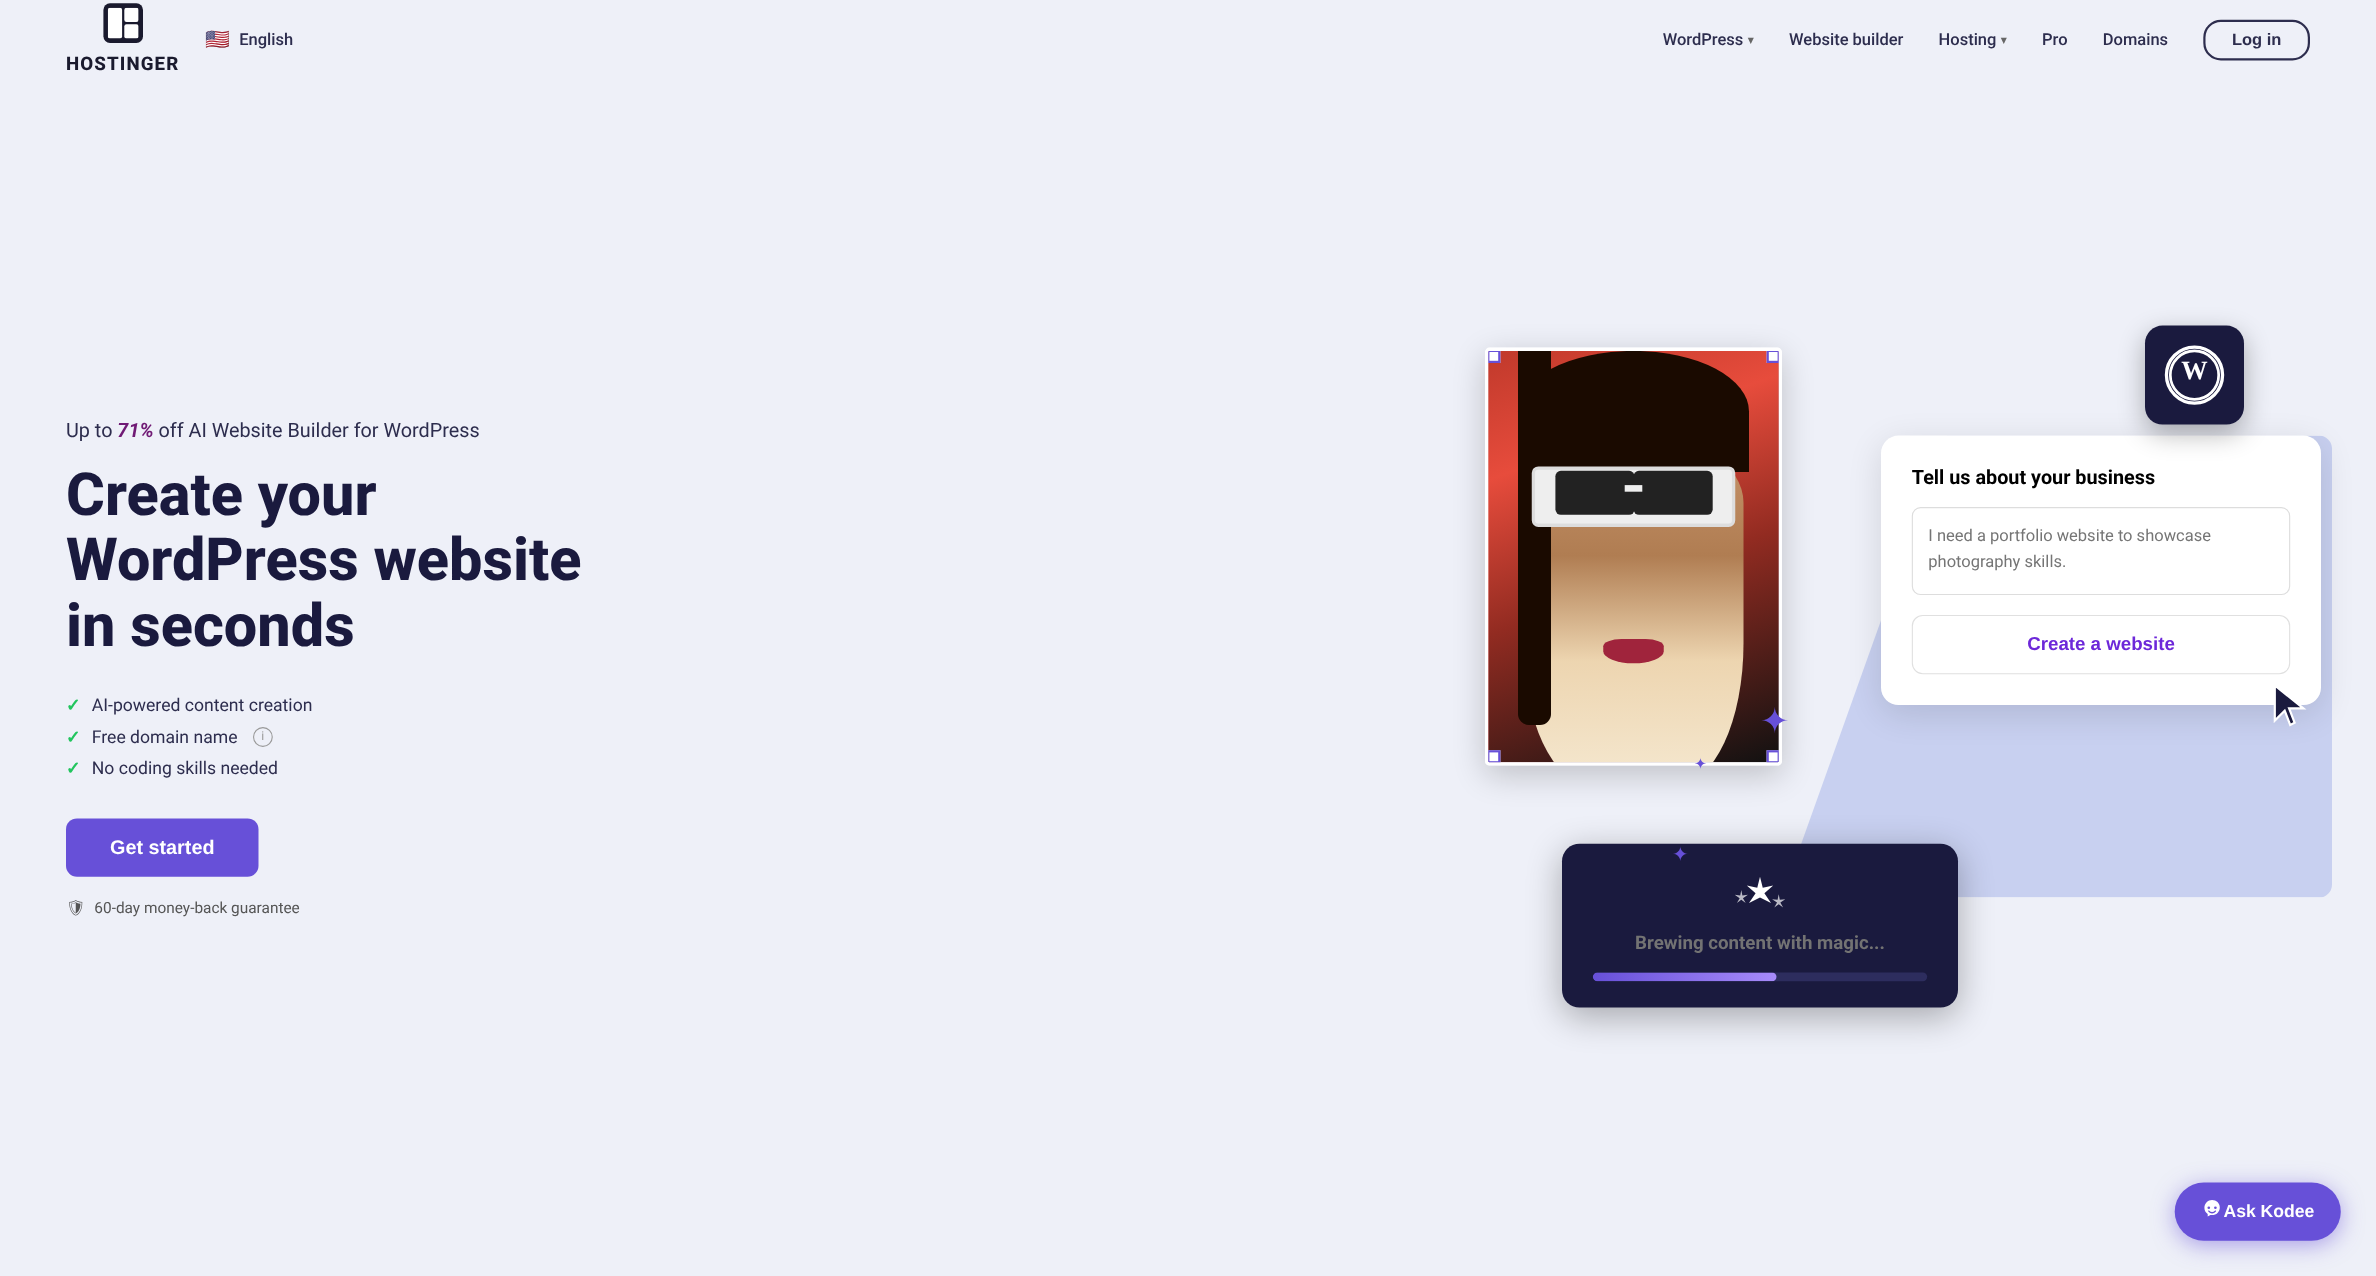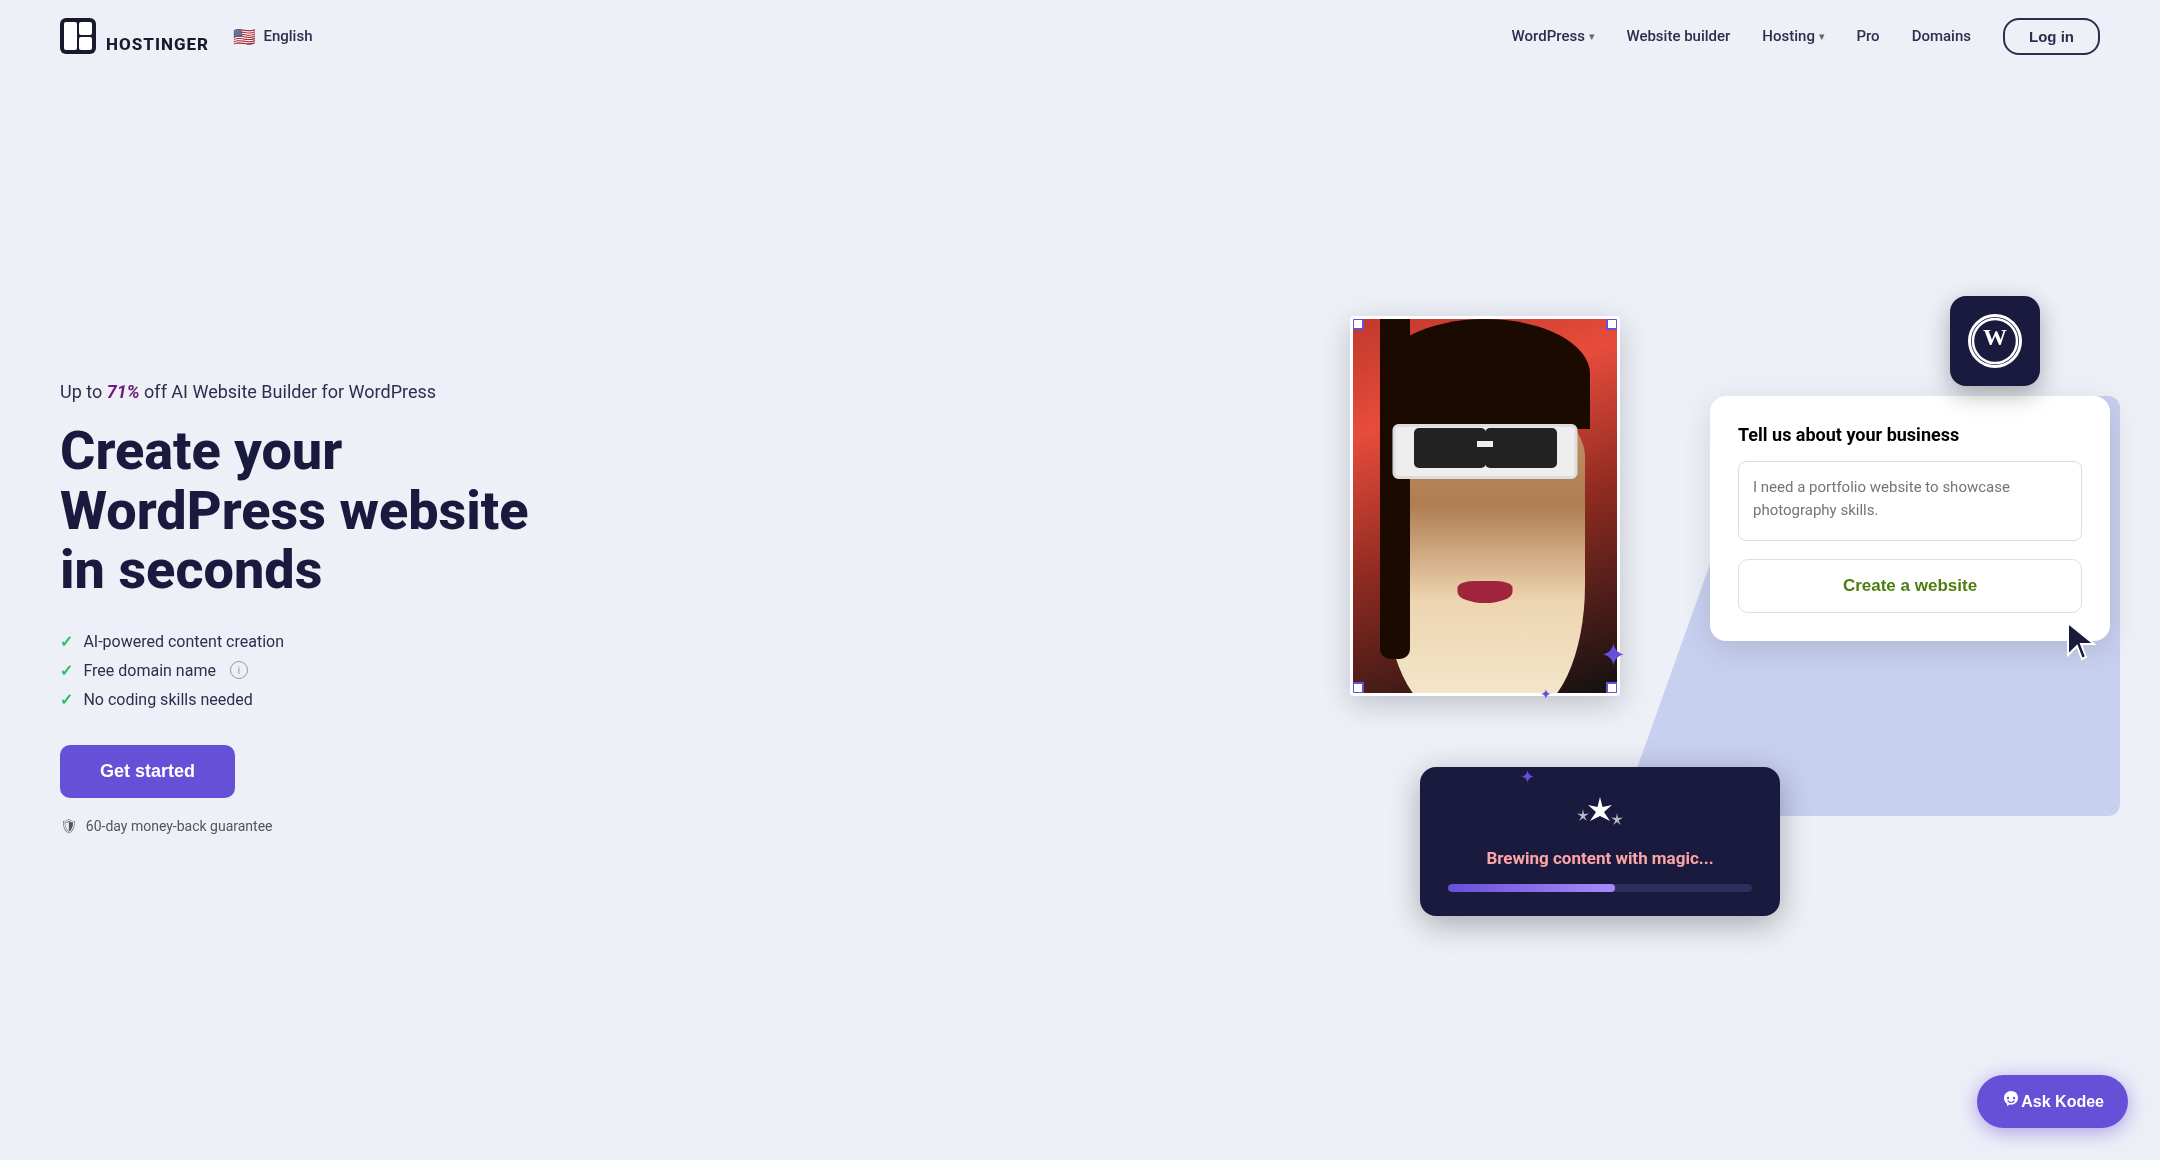--- a/index.html
+++ b/index.html
@@ -21,23 +21,24 @@
       position: relative;
       z-index: 10;
     }
     .navbar-left {
       display: flex;
       align-items: center;
       gap: 24px;
     }
     .logo {
       display: flex;
-      align-items: flex-end;
+      align-items: center;
       gap: 10px;
       text-decoration: none;
+      flex-direction: column;
     }
     .logo-icon {
       width: 36px;
       height: 36px;
       background: #1a1a2e;
       border-radius: 6px;
       display: flex;
       align-items: center;
       justify-content: center;
       color: white;
@@ -311,21 +312,21 @@
     .create-website-btn {
       display: block;
       width: 100%;
       margin-top: 14px;
       padding: 16px;
       background: white;
       border: 1.5px solid #e0e0e0;
       border-radius: 10px;
       font-size: 17px;
       font-weight: 700;
-      color: #4d7c0f;
+      color: #6d28d9;
       cursor: pointer;
     }
 
     
     .cursor-arrow {
       position: absolute;
       bottom: -30px;
       right: 10px;
       z-index: 7;
       font-size: 32px;
@@ -347,21 +348,21 @@
     .sparkles {
       text-align: center;
       font-size: 28px;
       margin-bottom: 10px;
       color: white;
     }
     .brewing-text {
       text-align: center;
       font-size: 17px;
       font-weight: 700;
-      color: #fca5a5;
+      color: #737373;
       margin-bottom: 16px;
     }
     .progress-bar-bg {
       background: #2d2d5e;
       border-radius: 8px;
       height: 8px;
       overflow: hidden;
     }
     .progress-bar-fill {
       height: 100%;

